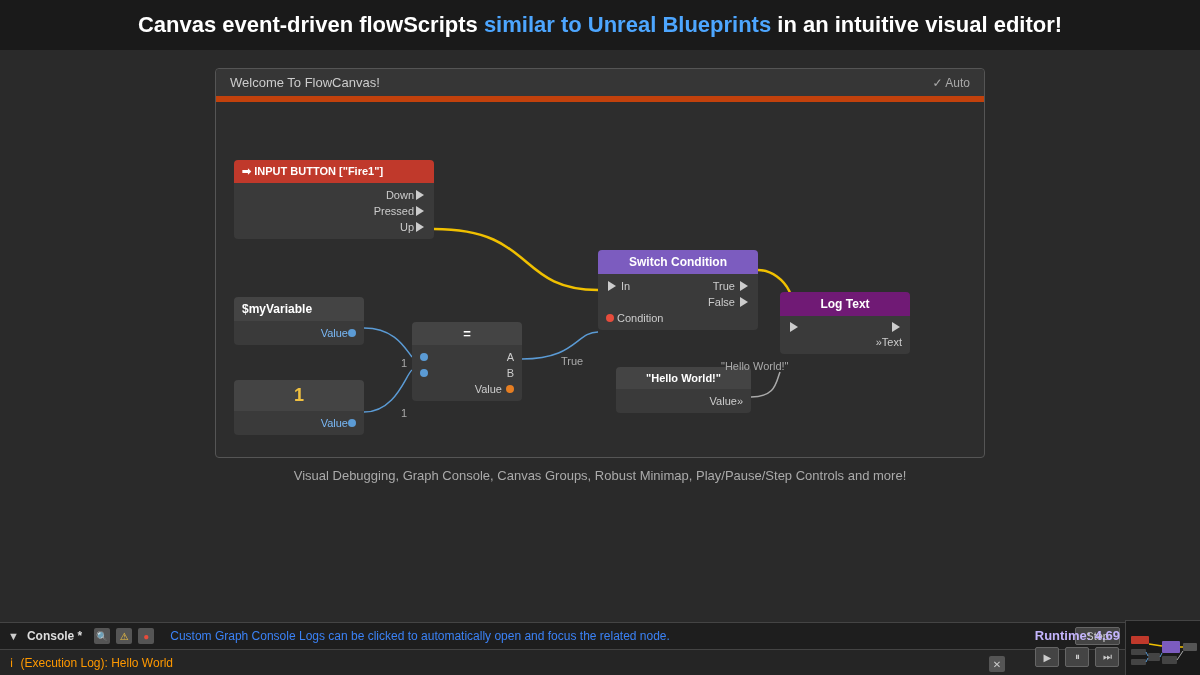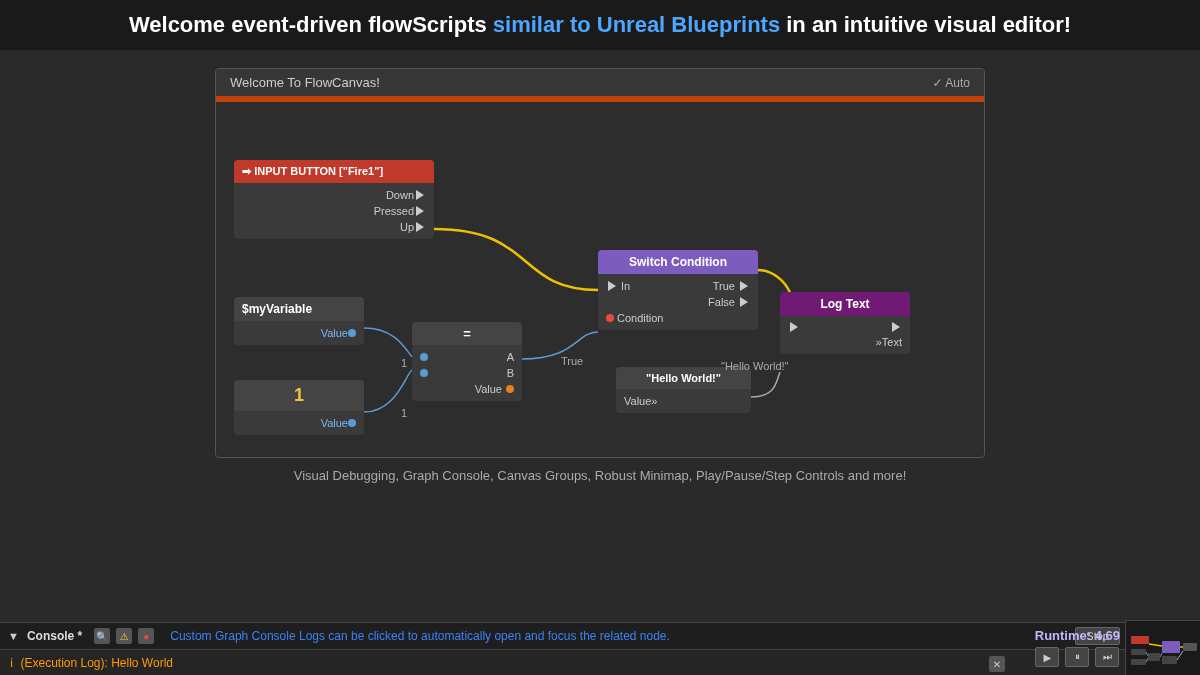--- a/index.html
+++ b/index.html
@@ -258,20 +258,21 @@
       color: #fff;
       text-align: center;
     }
     #node-hello .node-body {
       background: #3a3a3a;
       padding: 4px 0;
       border-radius: 0 0 4px 4px;
     }
     #node-hello .node-row {
       display: flex;
+      justify-content: flex-end;
       align-items: center;
       padding: 2px 8px;
       font-size: 11px;
       color: #ccc;
     }
 
     
     #node-log {
       left: 564px;
       top: 190px;
@@ -475,21 +476,21 @@
       position: absolute;
       color: #aaa;
       font-size: 11px;
     }
   </style>
 </head>
 <body>
 
 <div id="header">
   <h1>
-    <span>Welcome event-driven flowScripts </span><span class="highlight">similar to Unreal Blueprints</span><span> in an intuitive visual editor!</span>
+    <span>Canvas event-driven flowScripts </span><span class="highlight">similar to Unreal Blueprints</span><span> in an intuitive visual editor!</span>
   </h1>
 </div>
 
 <div id="main">
 
   <div id="canvas-wrapper">
     <div id="canvas-titlebar">
       <span>Welcome To FlowCanvas!</span>
       <span class="auto-label">✓ Auto</span>
     </div>

